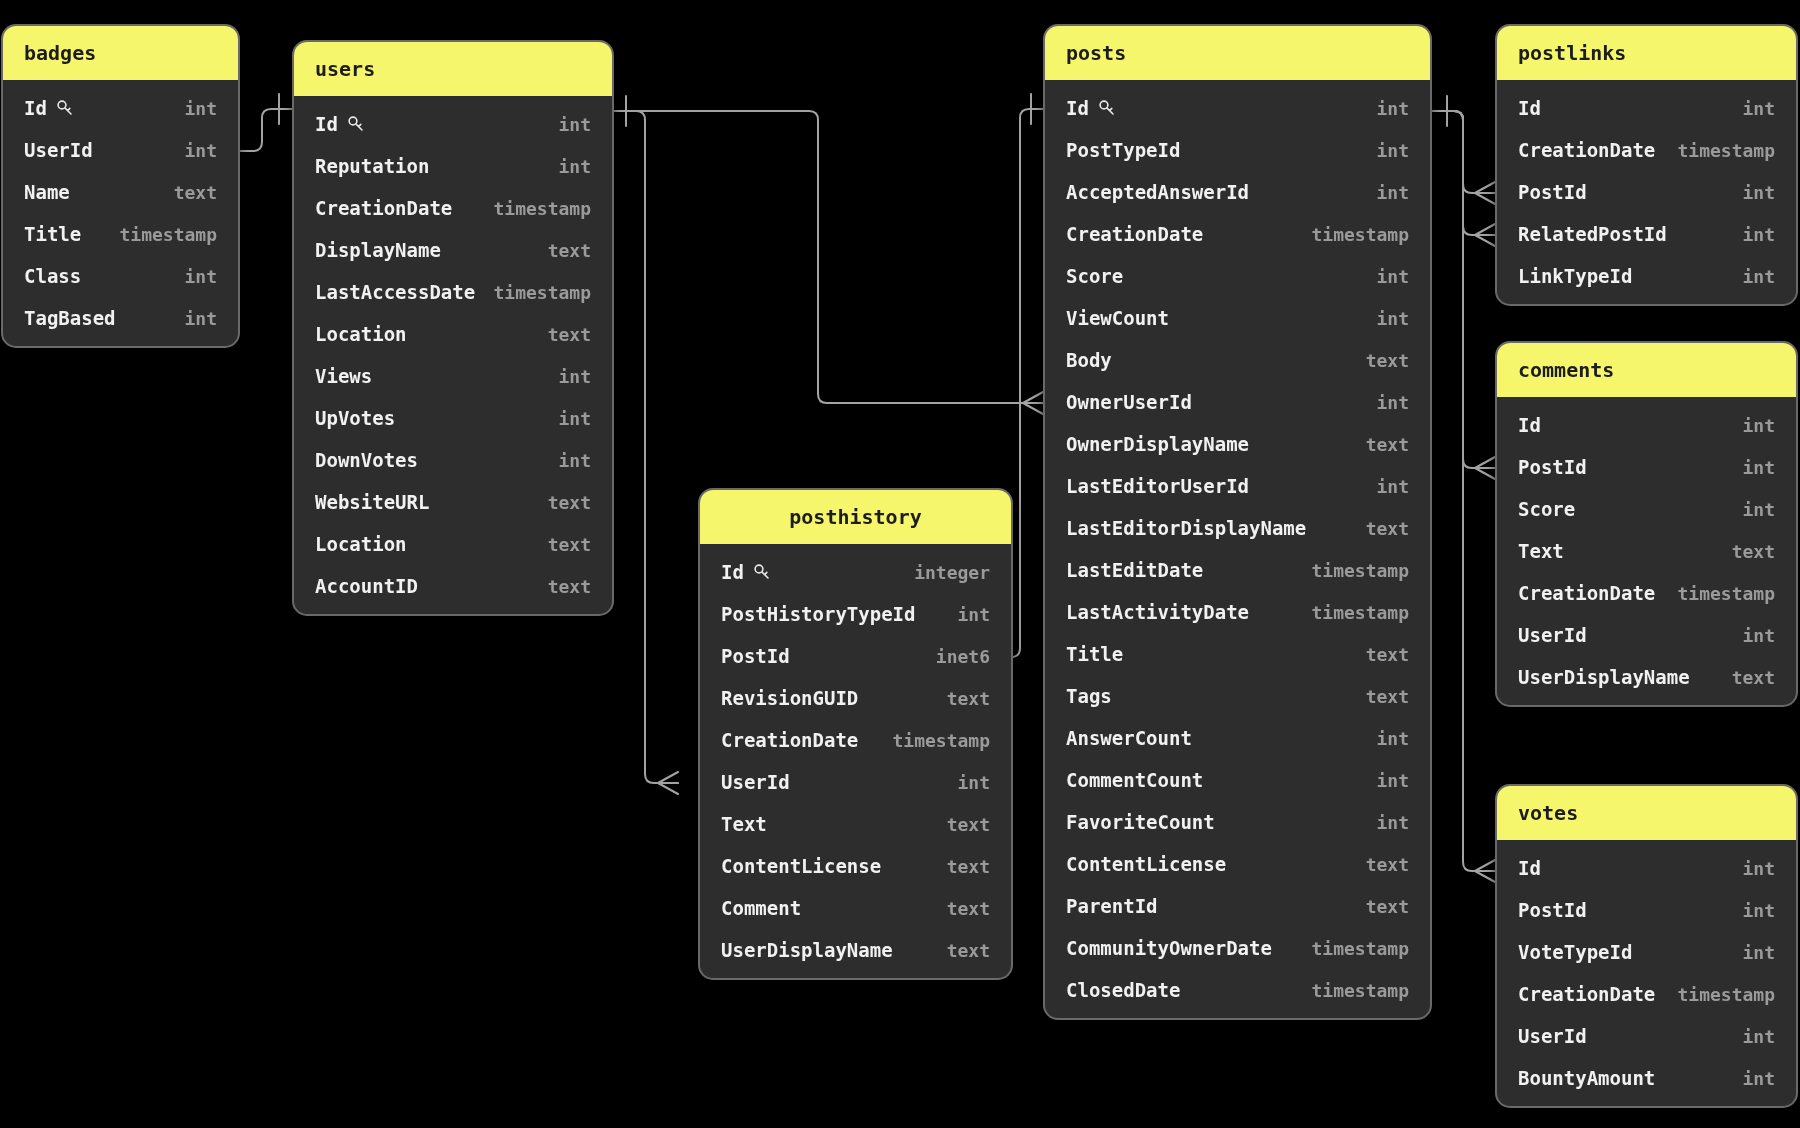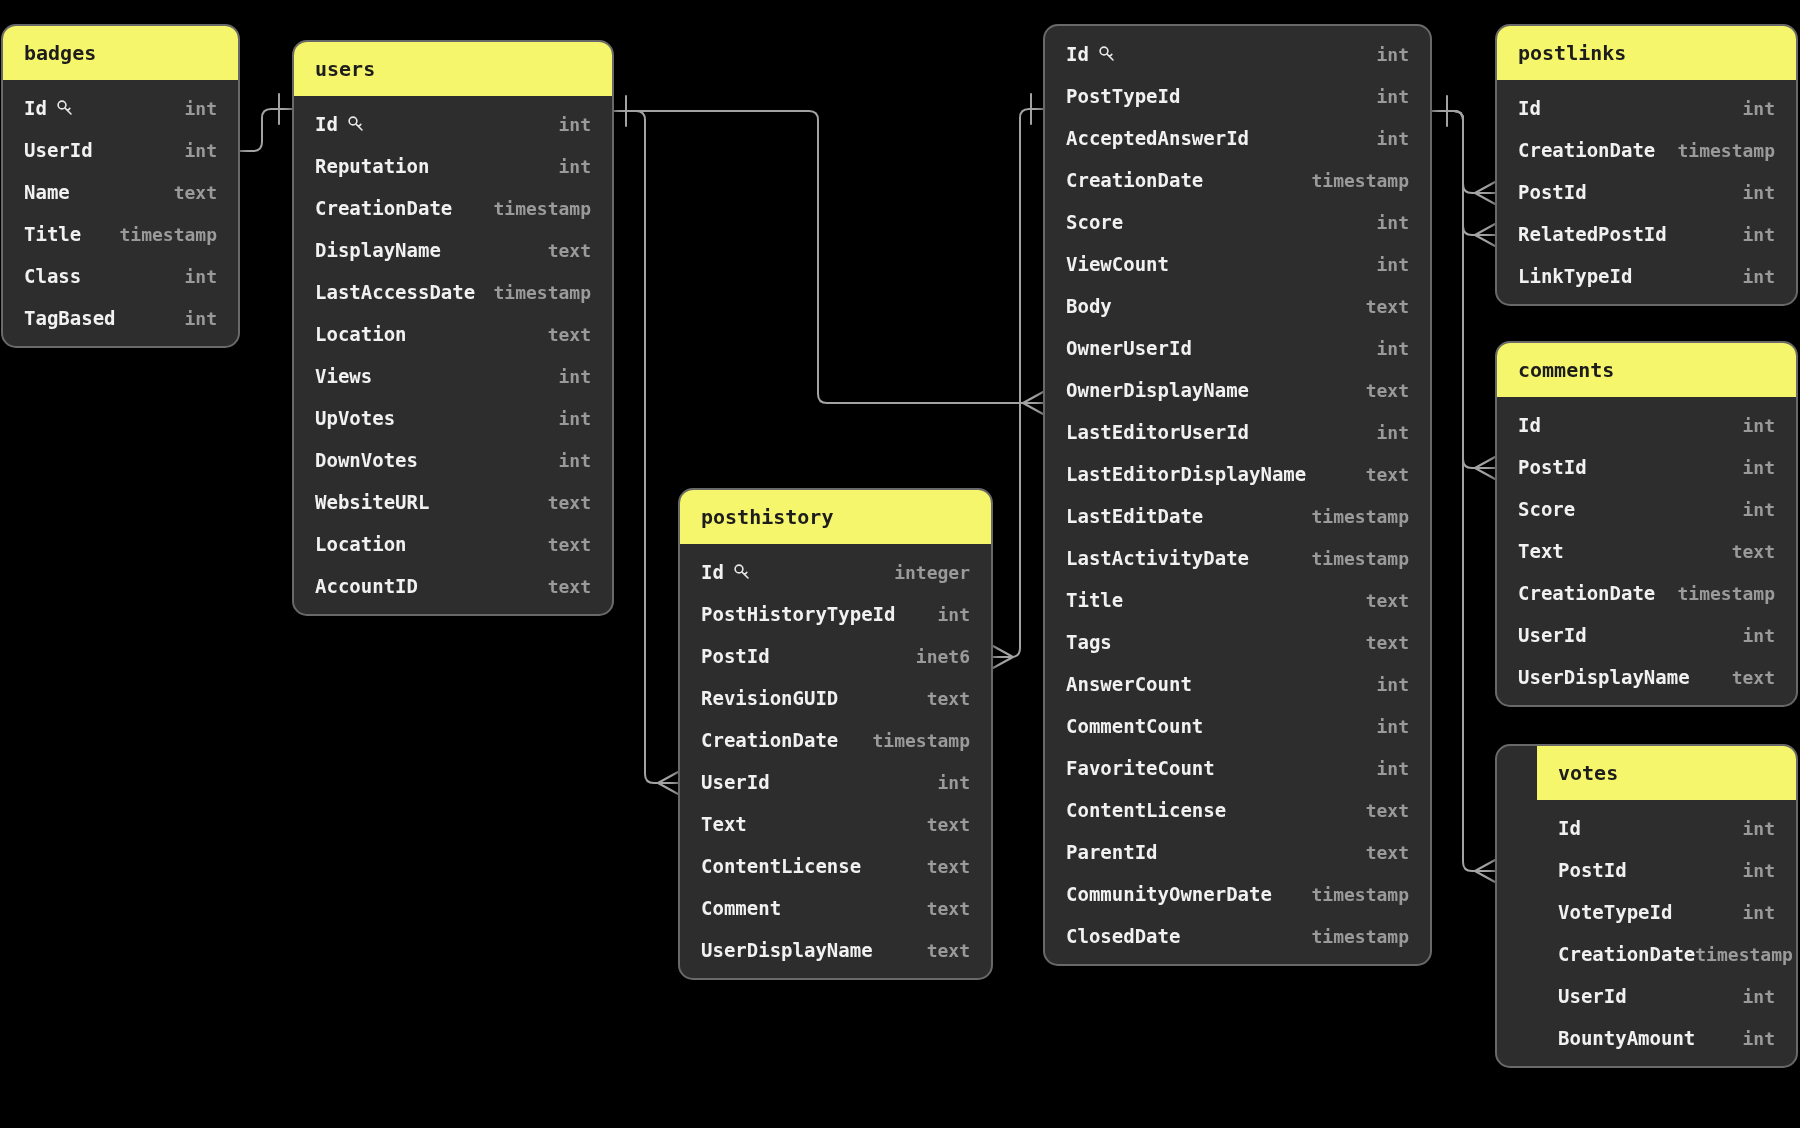--- a/index.html
+++ b/index.html
@@ -204,21 +204,21 @@
             <span class="col-type">text</span>
           </div>
           <div class="col-row">
             <span class="col-name">
               <span>AccountID</span>
             </span>
             <span class="col-type">text</span>
           </div>
         </div>
       </div>
-      <div class="table" style="left: 678px; top: 488px; width: 315px;">
+      <div class="table" style="left: 698px; top: 488px; width: 315px; text-align: center;">
         <div class="table-header">posthistory</div>
         <div class="table-body">
           <div class="col-row">
             <span class="col-name">
               <span>Id</span>
               <svg width="18" height="18" viewBox="0 0 18 18" class="pk-icon">
                 <circle cx="6" cy="6" r="3.9" stroke="#e6e6e6" stroke-width="1.6" fill="none"></circle>
                 <path d="M9.1 9.1 L15 15 M11.6 11.6 L13.8 9.4" stroke="#e6e6e6" stroke-width="1.6" fill="none" stroke-linecap="round"></path>
               </svg>
             </span>
@@ -274,20 +274,21 @@
           </div>
           <div class="col-row">
             <span class="col-name">
               <span>UserDisplayName</span>
             </span>
             <span class="col-type">text</span>
           </div>
         </div>
       </div>
       <div class="table" style="left: 1043px; top: 24px; width: 389px;">
+        <div class="table-header">posts</div>
         <div class="table-body">
           <div class="col-row">
             <span class="col-name">
               <span>Id</span>
               <svg width="18" height="18" viewBox="0 0 18 18" class="pk-icon">
                 <circle cx="6" cy="6" r="3.9" stroke="#e6e6e6" stroke-width="1.6" fill="none"></circle>
                 <path d="M9.1 9.1 L15 15 M11.6 11.6 L13.8 9.4" stroke="#e6e6e6" stroke-width="1.6" fill="none" stroke-linecap="round"></path>
               </svg>
             </span>
             <span class="col-type">int</span>
@@ -495,21 +496,21 @@
             <span class="col-type">int</span>
           </div>
           <div class="col-row">
             <span class="col-name">
               <span>UserDisplayName</span>
             </span>
             <span class="col-type">text</span>
           </div>
         </div>
       </div>
-      <div class="table" style="left: 1495px; top: 744px; width: 303px; padding-left: 40px;">
+      <div class="table" style="left: 1495px; top: 784px; width: 303px;">
         <div class="table-header">votes</div>
         <div class="table-body">
           <div class="col-row">
             <span class="col-name">
               <span>Id</span>
             </span>
             <span class="col-type">int</span>
           </div>
           <div class="col-row">
             <span class="col-name">

